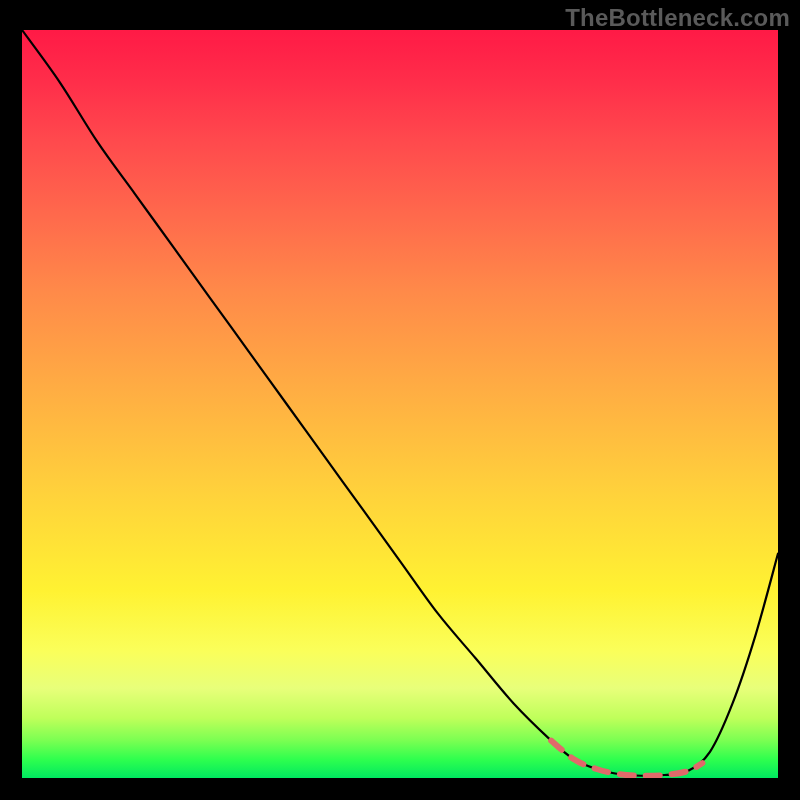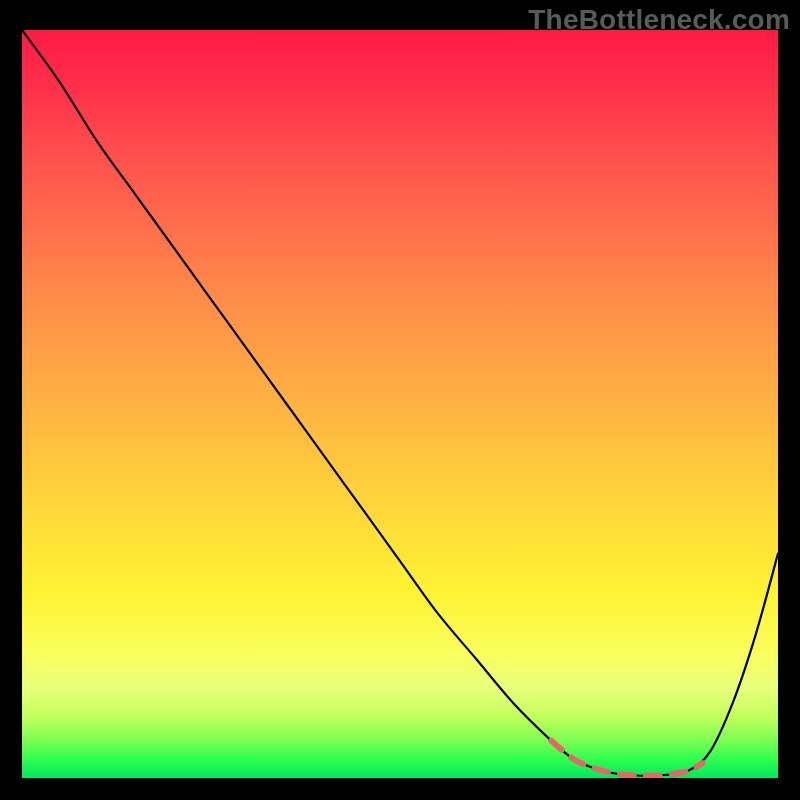--- a/index.html
+++ b/index.html
@@ -8,21 +8,21 @@
     position: relative;
     width: 800px;
     height: 800px;
     background: #000;
   }
   .attribution {
     position: absolute;
     top: 4px;
     right: 10px;
     font-family: Arial, Helvetica, sans-serif;
-    font-size: 28px;
+    font-size: 24px;
     font-weight: bold;
     color: #5a5a5a;
     letter-spacing: 0.2px;
     z-index: 5;
   }
   .plot-area {
     position: absolute;
     left: 22px;
     top: 30px;
     width: 756px;

